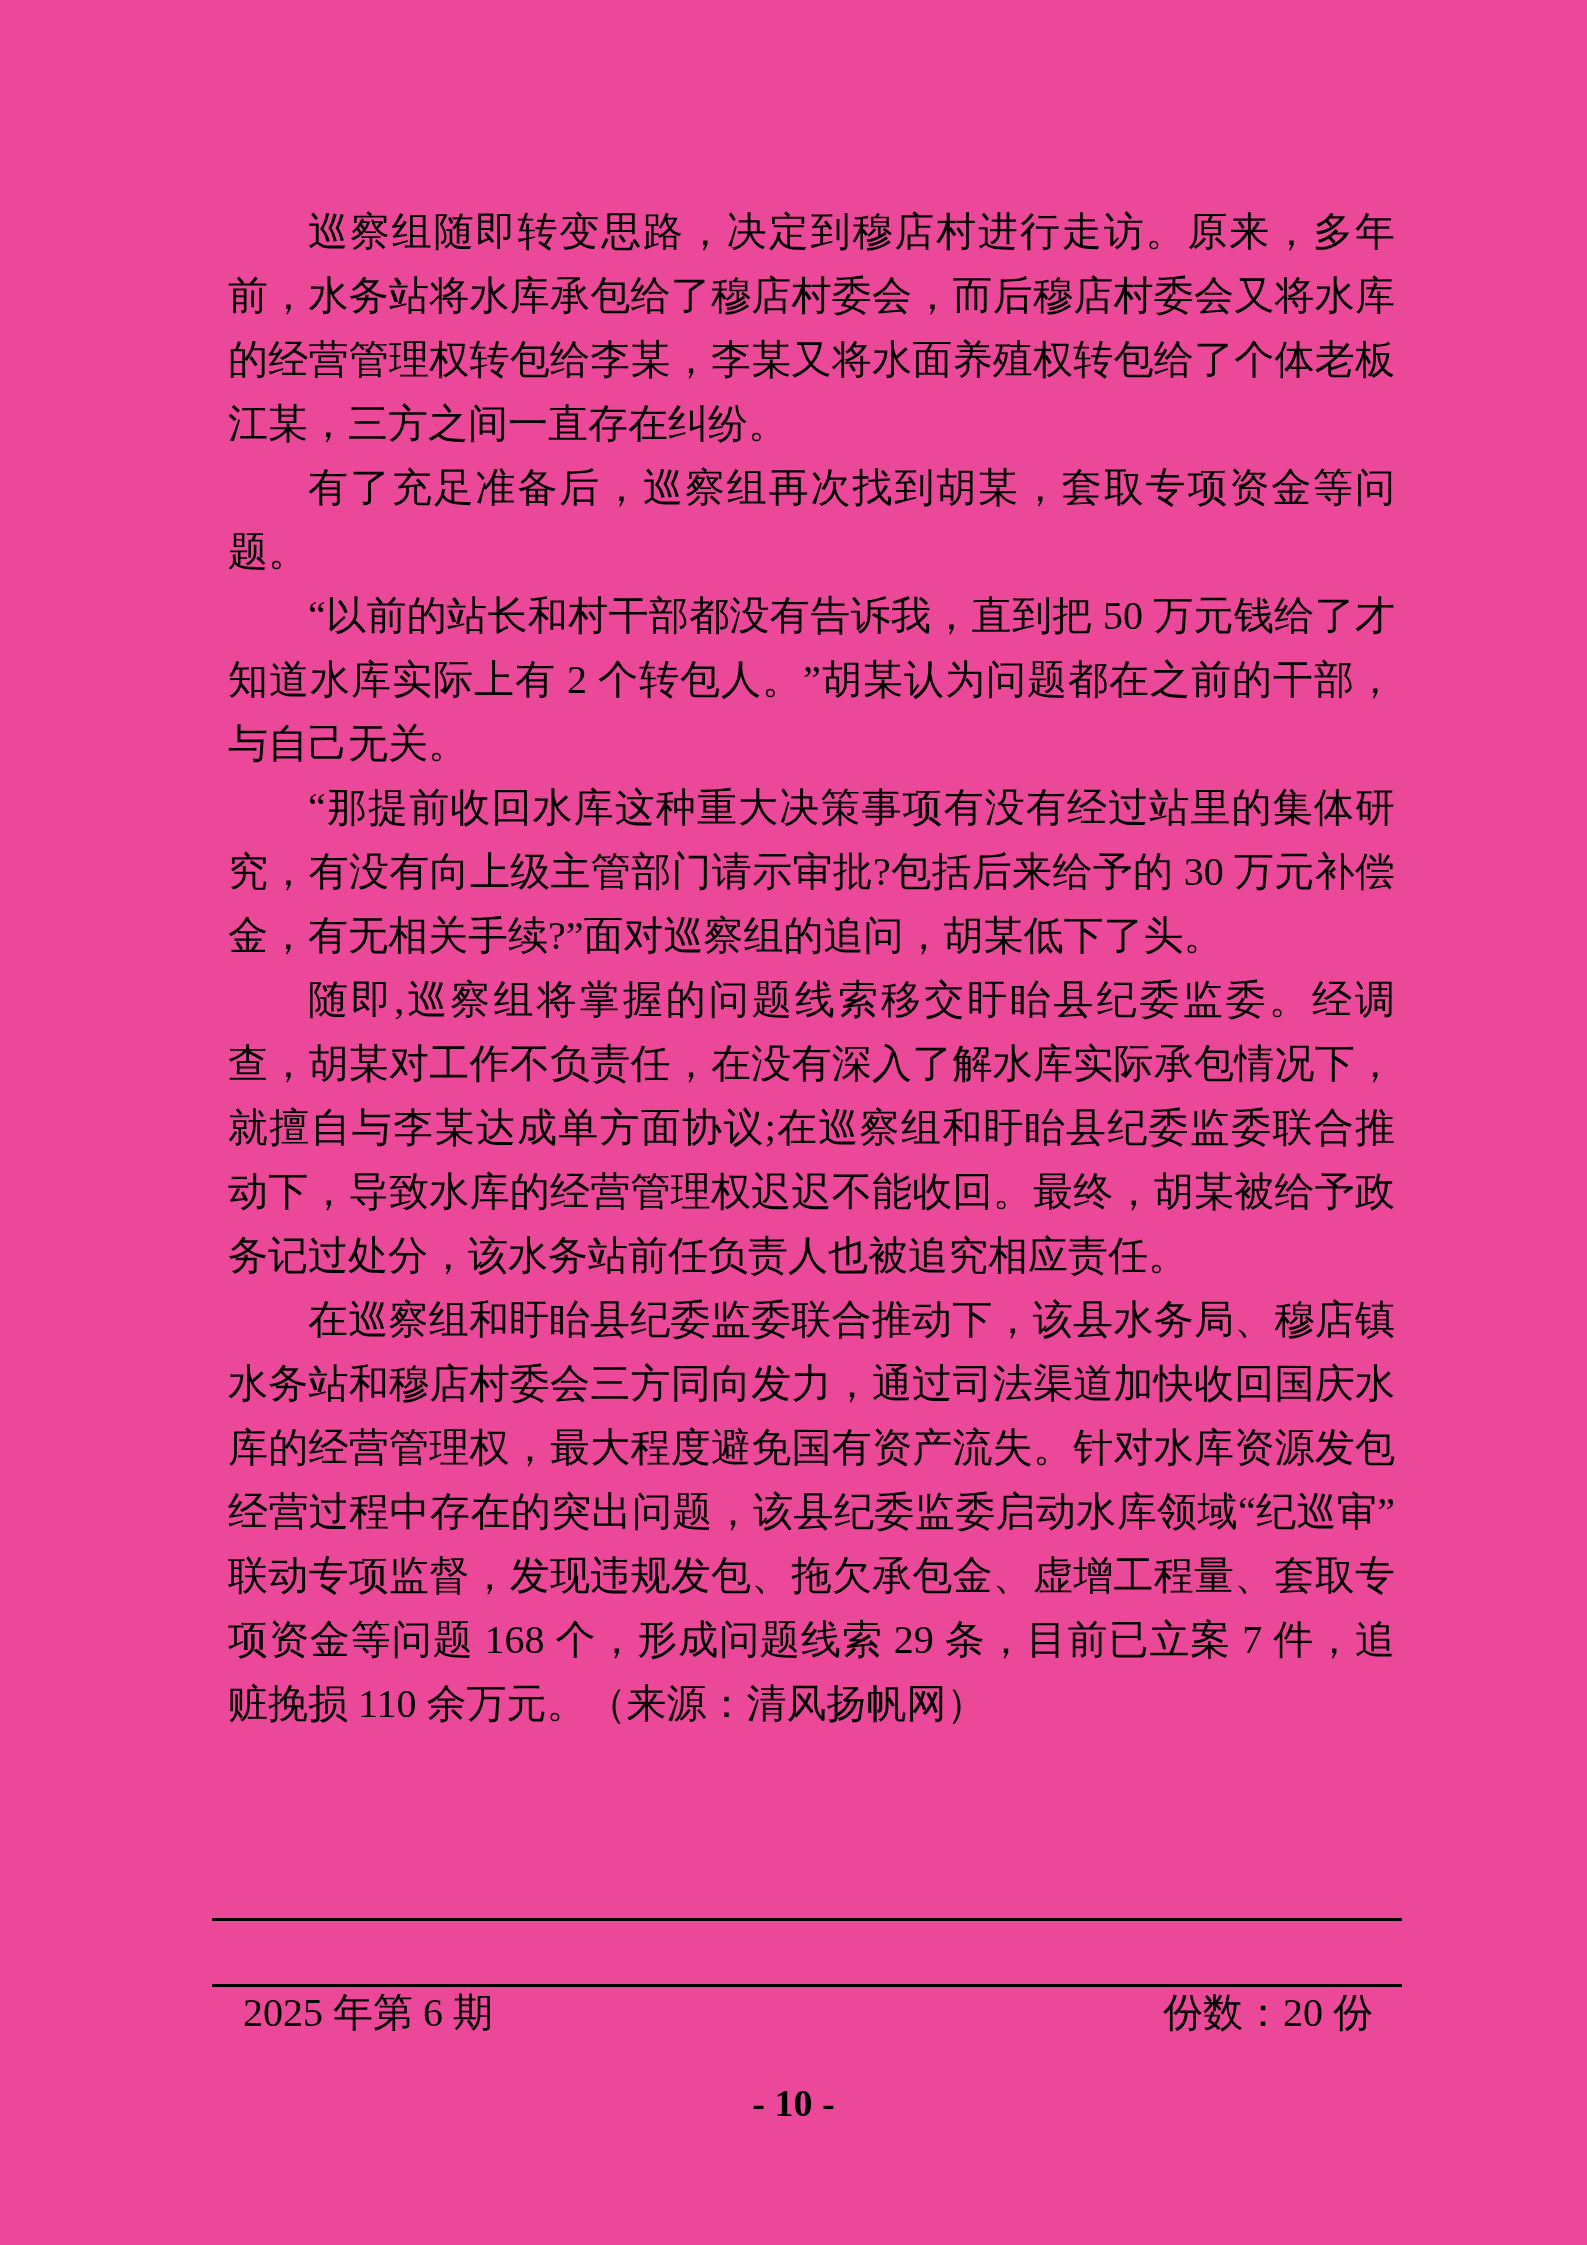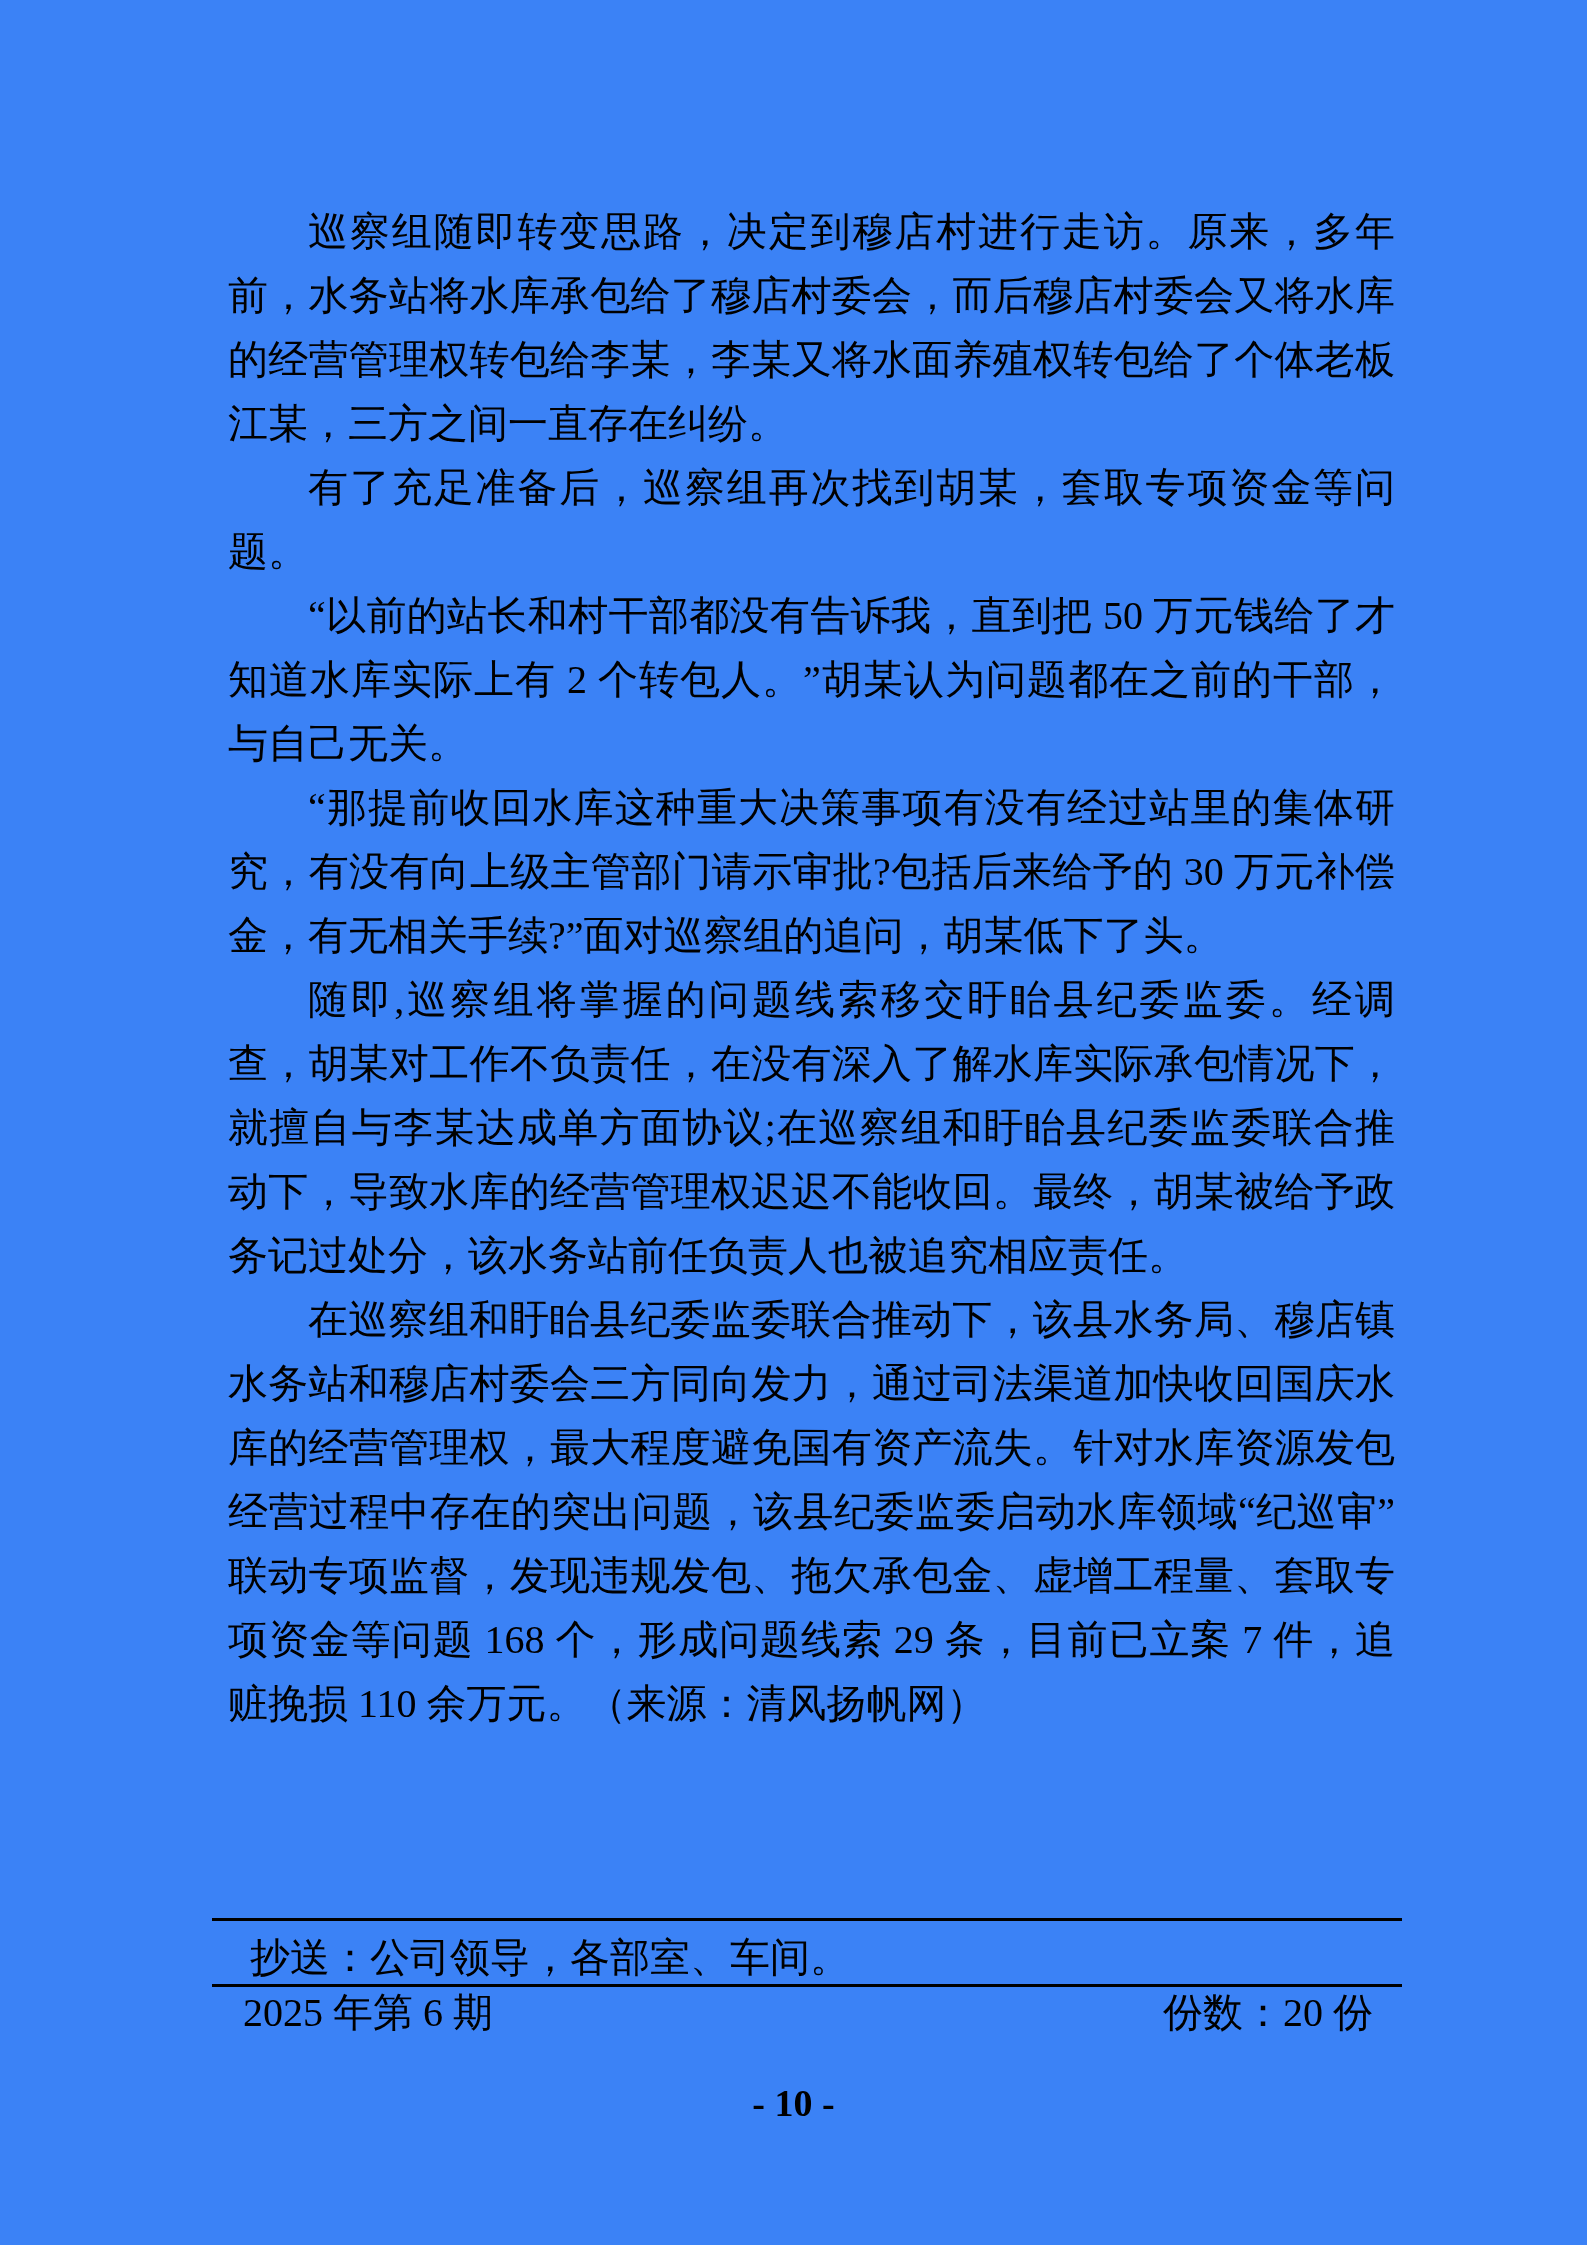--- a/index.html
+++ b/index.html
@@ -4,21 +4,21 @@
 <style>
   html, body {
     margin: 0;
     padding: 0;
     background: #ffffff;
   }
   .page {
     position: relative;
     width: 1587px;
     height: 2245px;
-    background: #3b82f6;
+    background: #ec4899;
     overflow: hidden;
     font-family: "Liberation Serif", "DejaVu Serif", serif;
     color: #000000;
   }
   .content {
     position: absolute;
     left: 228px;
     top: 200px;
     width: 1167px;
   }
@@ -85,21 +85,20 @@
     <p class="para">巡察组随即转变思路，决定到穆店村进行走访。原来，多年前，水务站将水库承包给了穆店村委会，而后穆店村委会又将水库的经营管理权转包给李某，李某又将水面养殖权转包给了个体老板江某，三方之间一直存在纠纷。</p>
     <p class="para">有了充足准备后，巡察组再次找到胡某，套取专项资金等问题。</p>
     <p class="para">“以前的站长和村干部都没有告诉我，直到把 50 万元钱给了才知道水库实际上有 2 个转包人。”胡某认为问题都在之前的干部，与自己无关。</p>
     <p class="para">“那提前收回水库这种重大决策事项有没有经过站里的集体研究，有没有向上级主管部门请示审批?包括后来给予的 30 万元补偿金，有无相关手续?”面对巡察组的追问，胡某低下了头。</p>
     <p class="para">随即,巡察组将掌握的问题线索移交盱眙县纪委监委。经调查，胡某对工作不负责任，在没有深入了解水库实际承包情况下，就擅自与李某达成单方面协议;在巡察组和盱眙县纪委监委联合推动下，导致水库的经营管理权迟迟不能收回。最终，胡某被给予政务记过处分，该水务站前任负责人也被追究相应责任。</p>
     <p class="para">在巡察组和盱眙县纪委监委联合推动下，该县水务局、穆店镇水务站和穆店村委会三方同向发力，通过司法渠道加快收回国庆水库的经营管理权，最大程度避免国有资产流失。针对水库资源发包经营过程中存在的突出问题，该县纪委监委启动水库领域“纪巡审”联动专项监督，发现违规发包、拖欠承包金、虚增工程量、套取专项资金等问题 168 个，形成问题线索 29 条，目前已立案 7 件，追赃挽损 110 余万元。（来源：清风扬帆网）</p>
   </div>
 
   <div class="rule rule-top"></div>
 
-  <div class="copy-line">抄送：公司领导，各部室、车间。</div>
 
   <div class="rule rule-bottom"></div>
 
   <div class="issue-line">2025 年第 6 期</div>
 
   <div class="copies-line">份数：20 份</div>
 
   <div class="page-num">- 10 -</div>
 
 </div>

